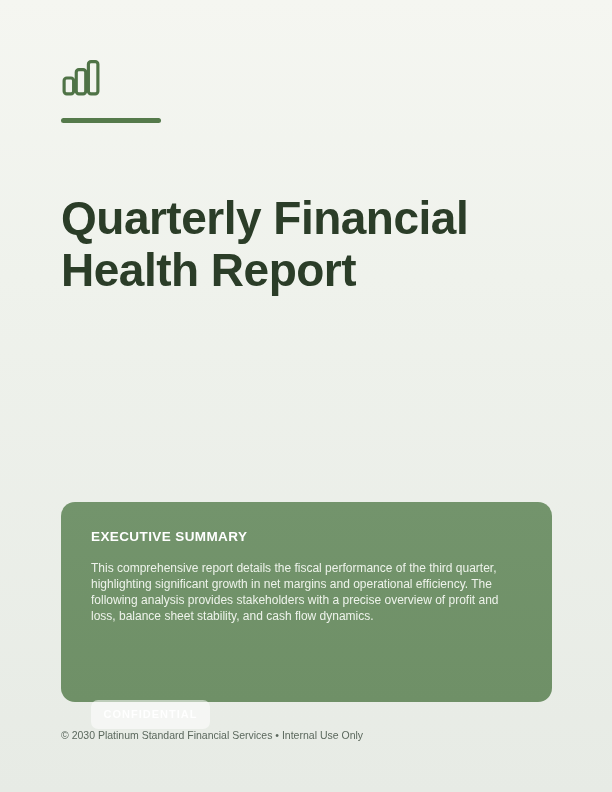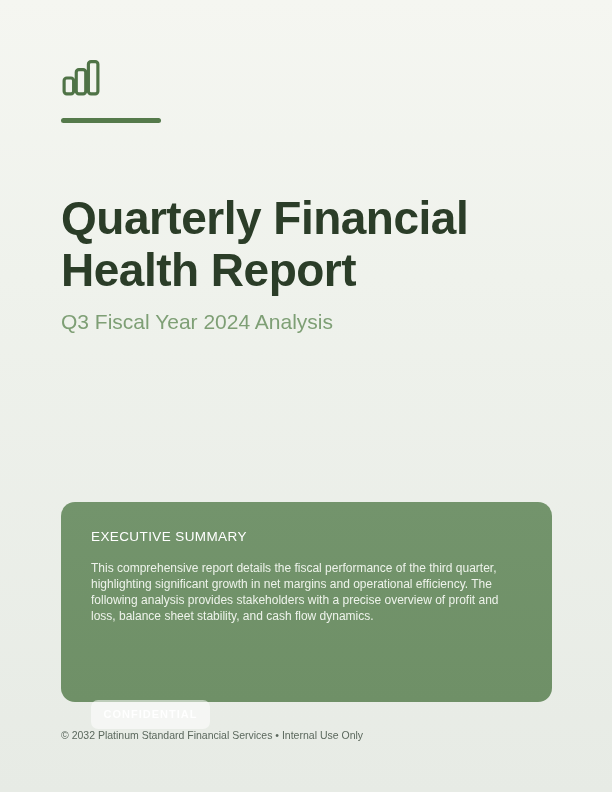--- a/index.html
+++ b/index.html
@@ -54,21 +54,21 @@
     left: 61px;
     top: 502px;
     width: 491px;
     height: 200px;
     border-radius: 14px;
     background: linear-gradient(180deg, #73946c 0%, #6f9067 100%);
     padding: 27px 30px;
   }
   .summary-heading {
     font-size: 13.5px;
-    font-weight: normal;
+    font-weight: bold;
     color: #ffffff;
     letter-spacing: 0.4px;
     margin-bottom: 16px;
   }
   .summary-body {
     width: 428px;
     font-size: 12px;
     line-height: 16px;
     color: #eef3eb;
   }
@@ -105,24 +105,23 @@
       <rect x="2" y="17" width="9" height="15" rx="2.5" fill="none" stroke="#4f7346" stroke-width="3"></rect>
       <rect x="13.5" y="9" width="9" height="23" rx="2.5" fill="none" stroke="#4f7346" stroke-width="3"></rect>
       <rect x="25" y="1.5" width="9" height="30.5" rx="2.5" fill="none" stroke="#4f7346" stroke-width="3"></rect>
     </svg>
   </span>
 
   <div class="logo-underline"></div>
 
   <h1 class="title">Quarterly Financial Health Report</h1>
 
-  <div class="subtitle">Q3 Fiscal Year 2024 Analysis</div>
 
   <div class="summary-box">
     <div class="summary-heading">EXECUTIVE SUMMARY</div>
     <div class="summary-body">This comprehensive report details the fiscal performance of the third quarter, highlighting significant growth in net margins and operational efficiency. The following analysis provides stakeholders with a precise overview of profit and loss, balance sheet stability, and cash flow dynamics.</div>
   </div>
 
   <div class="badge">CONFIDENTIAL</div>
 
-  <div class="footer">© 2032 Platinum Standard Financial Services • Internal Use Only</div>
+  <div class="footer">© 2030 Platinum Standard Financial Services • Internal Use Only</div>
 
 </div>
 
 </body></html>

